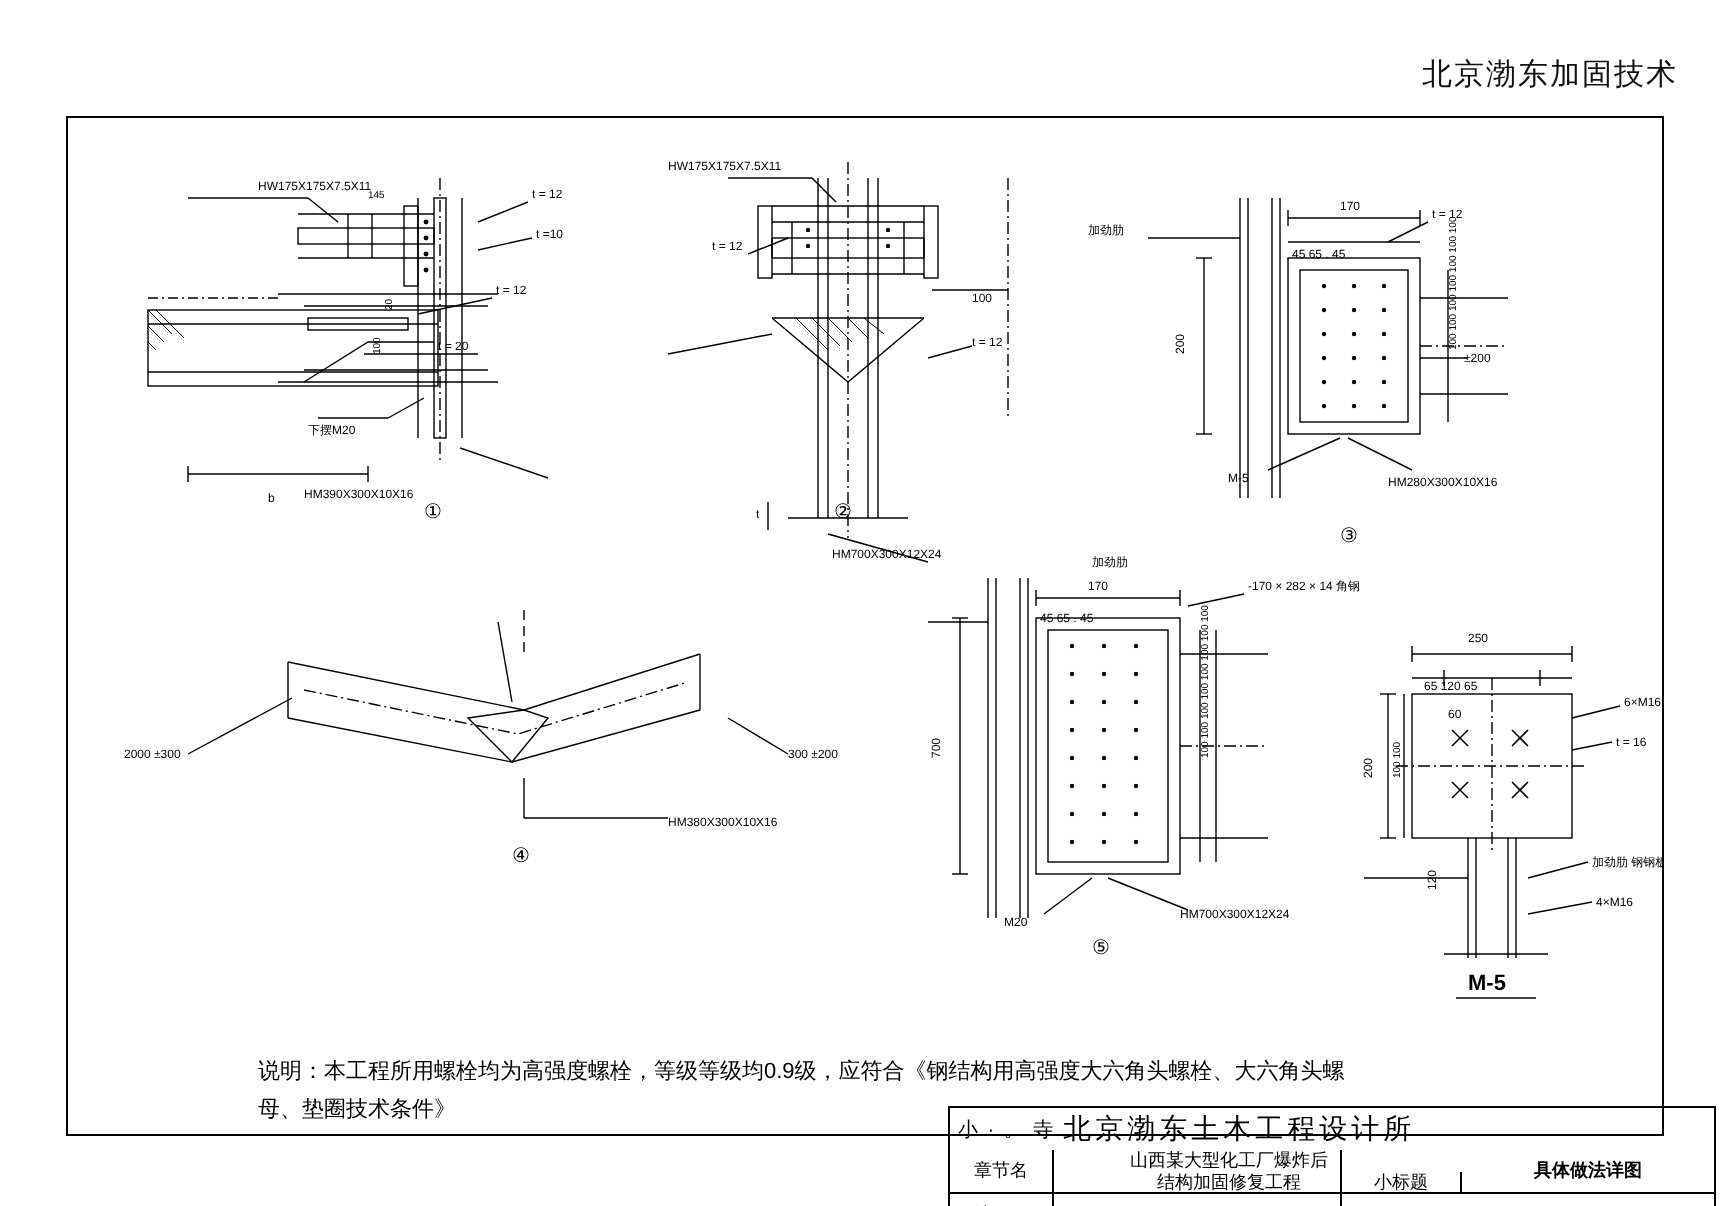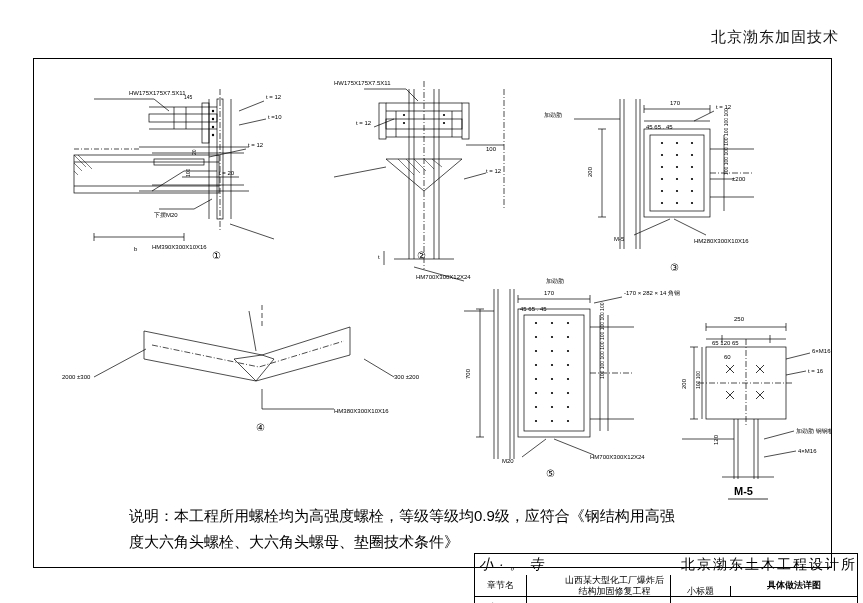--- a/index.html
+++ b/index.html
@@ -6,30 +6,30 @@
   body{width:863px;height:603px;background:#ffffff;font-family:"Liberation Sans",sans-serif;overflow:hidden;}
   .page{position:relative;width:863px;height:533px;}
   .corp{position:absolute;right:24px;top:28px;font-size:15px;color:#111;letter-spacing:1px;}
   .frame{position:absolute;left:33px;top:58px;width:797px;height:508px;border:1.5px solid #000;}
   .sheet{position:absolute;left:0;top:0;width:100%;height:100%;}
   svg{display:block;}
   .t{font-family:"Liberation Sans",sans-serif;fill:#000;}
   
   .tb{position:absolute;left:440px;top:494px;width:384px;height:66px;}
   .tb-top{display:flex;align-items:center;height:22px;border:1px solid #000;border-bottom:none;box-sizing:border-box;}
-  .tb-top .mini{font-size:14px;padding:0 4px;color:#000;letter-spacing:1px;font-style:italic;}
-  .tb-top .inst{flex:1;text-align:right;font-size:14px;letter-spacing:2px;}
+  .tb-top .mini{font-size:10px;padding:0 4px;color:#000;letter-spacing:1px;}
+  .tb-top .inst{flex:1;text-align:left;font-size:14px;letter-spacing:2px;}
   .tb-row{display:flex;height:22px;border:1px solid #000;border-top:none;box-sizing:border-box;}
   .tb-cell{border-right:1px solid #000;box-sizing:border-box;display:flex;align-items:center;justify-content:center;font-size:9px;text-align:center;line-height:1.15;padding:0 2px;}
   .tb-cell:last-child{border-right:none;}
   .c1{width:52px;}
   .c2{width:112px;margin-left:32px;}
   .c3{width:60px;margin-top:11px;}
   .c4{flex:1;font-weight:bold;}
-  .note{position:absolute;left:95px;top:444px;width:560px;font-size:15px;line-height:1.7;color:#000;}
+  .note{position:absolute;left:95px;top:468px;width:560px;font-size:11px;line-height:1.7;color:#000;}
   .cnum{font-family:"Liberation Sans",sans-serif;font-size:10px;}
   .lbl{font-size:5px;}
   .lbl6{font-size:6px;}
 </style>
 </head>
 <body>
 
 <div class="page">
 
   <div class="corp">北京渤东加固技术</div>

